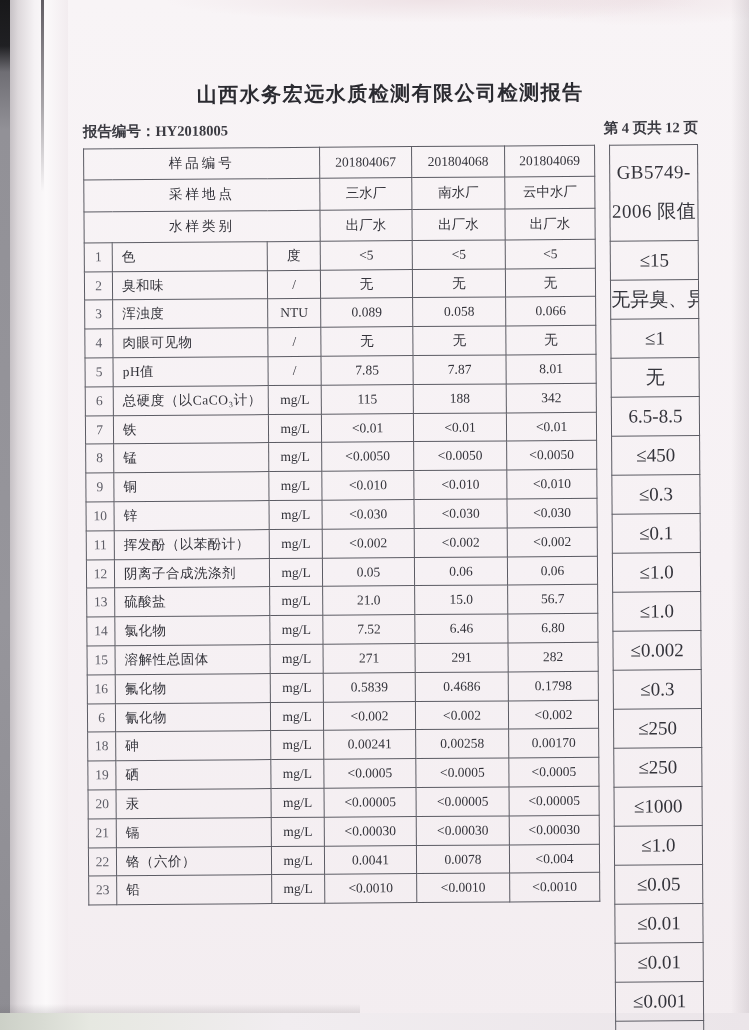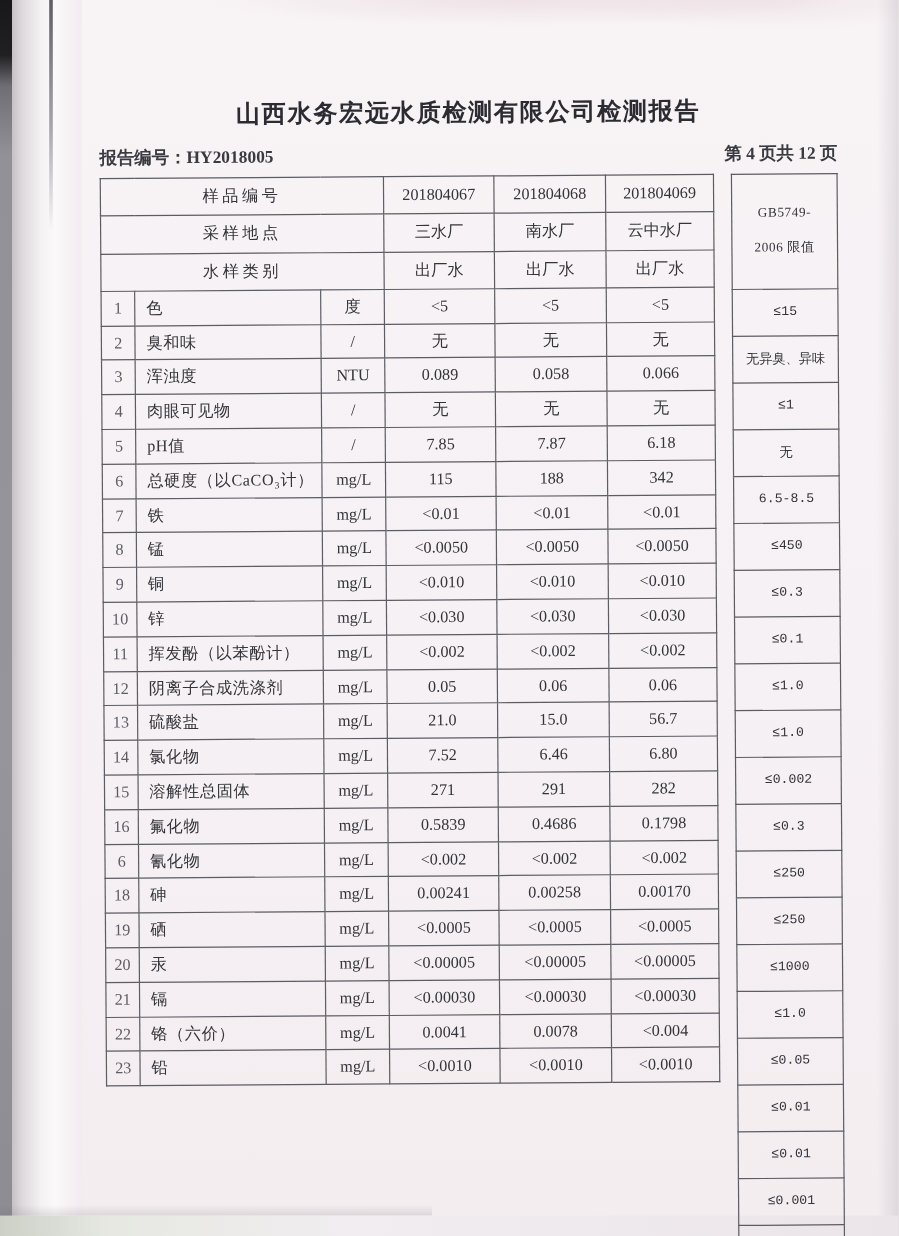--- a/index.html
+++ b/index.html
@@ -63,27 +63,27 @@
   .gb{width:90px;}
   td{
     border:1px solid #5c5c64;
     padding:0;text-align:center;vertical-align:middle;
     font-size:13.5px;color:#34343b;
     white-space:nowrap;overflow:hidden;
   }
   tr.hrow{height:31.3px;}
   tr.drow{height:28.8px;}
   tr.gbhead{height:95.9px;}
-  tr.gbrow{height:39px;font-family:Liberation Mono, monospace;}
+  tr.gbrow{height:39px;}
   .hlabel{letter-spacing:3px;}
   .c-no{color:#5d5d66;}
   .c-item{text-align:left;padding-left:9px;letter-spacing:.5px;}
   .gbh1{margin-bottom:15px;letter-spacing:.5px;}
   .gbh2{letter-spacing:.5px;font-family:Liberation Serif, serif;}
-  .gb td{font-size:11px;margin-top:18px;}
+  .gb td{font-size:19px;margin-top:18px;}
 </style>
 </head>
 <body>
 
 <div class="scan">
   <div class="left-bar"></div>
   <div class="curl"></div>
   <div class="underpage-line"></div>
   <div class="right-shade"></div>
   <div class="bottom-shadow"></div>
@@ -163,21 +163,21 @@
     <td class="c-val">无</td>
     <td class="c-val">无</td>
   </tr>
 
   <tr class="drow">
     <td class="c-no">5</td>
     <td class="c-item">pH值</td>
     <td class="c-unit">/</td>
     <td class="c-val">7.85</td>
     <td class="c-val">7.87</td>
-    <td class="c-val">6.18</td>
+    <td class="c-val">8.01</td>
   </tr>
 
   <tr class="drow">
     <td class="c-no">6</td>
     <td class="c-item">总硬度（以CaCO₃计）</td>
     <td class="c-unit">mg/L</td>
     <td class="c-val">115</td>
     <td class="c-val">188</td>
     <td class="c-val">342</td>
   </tr>

